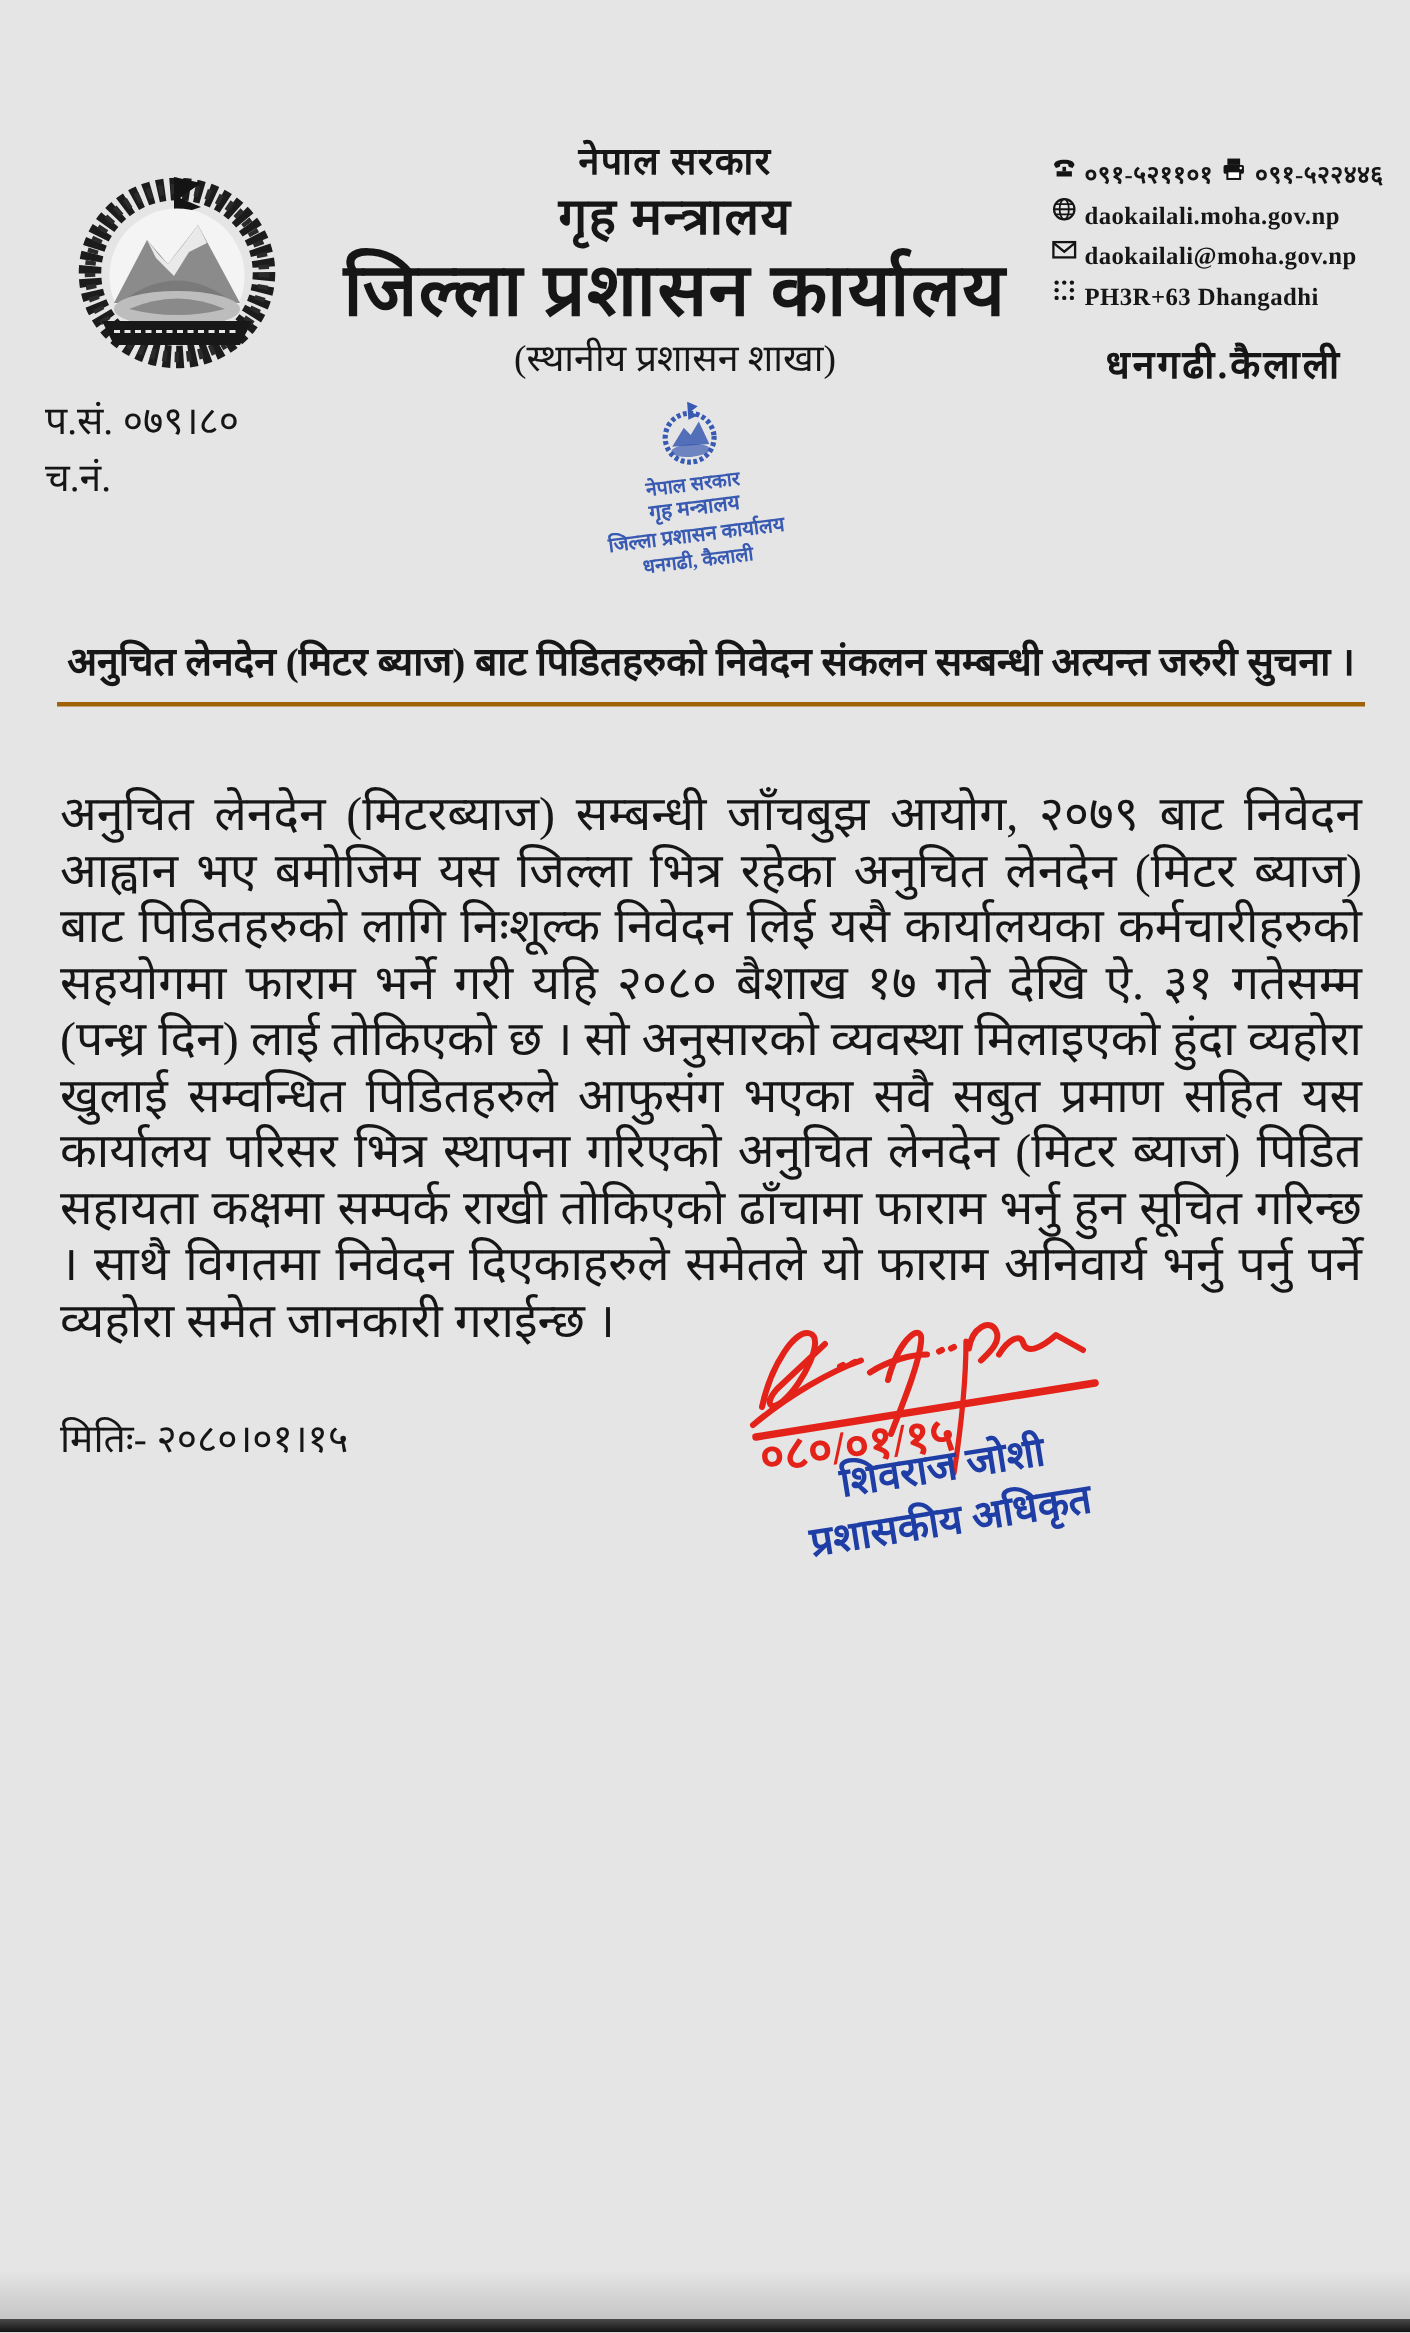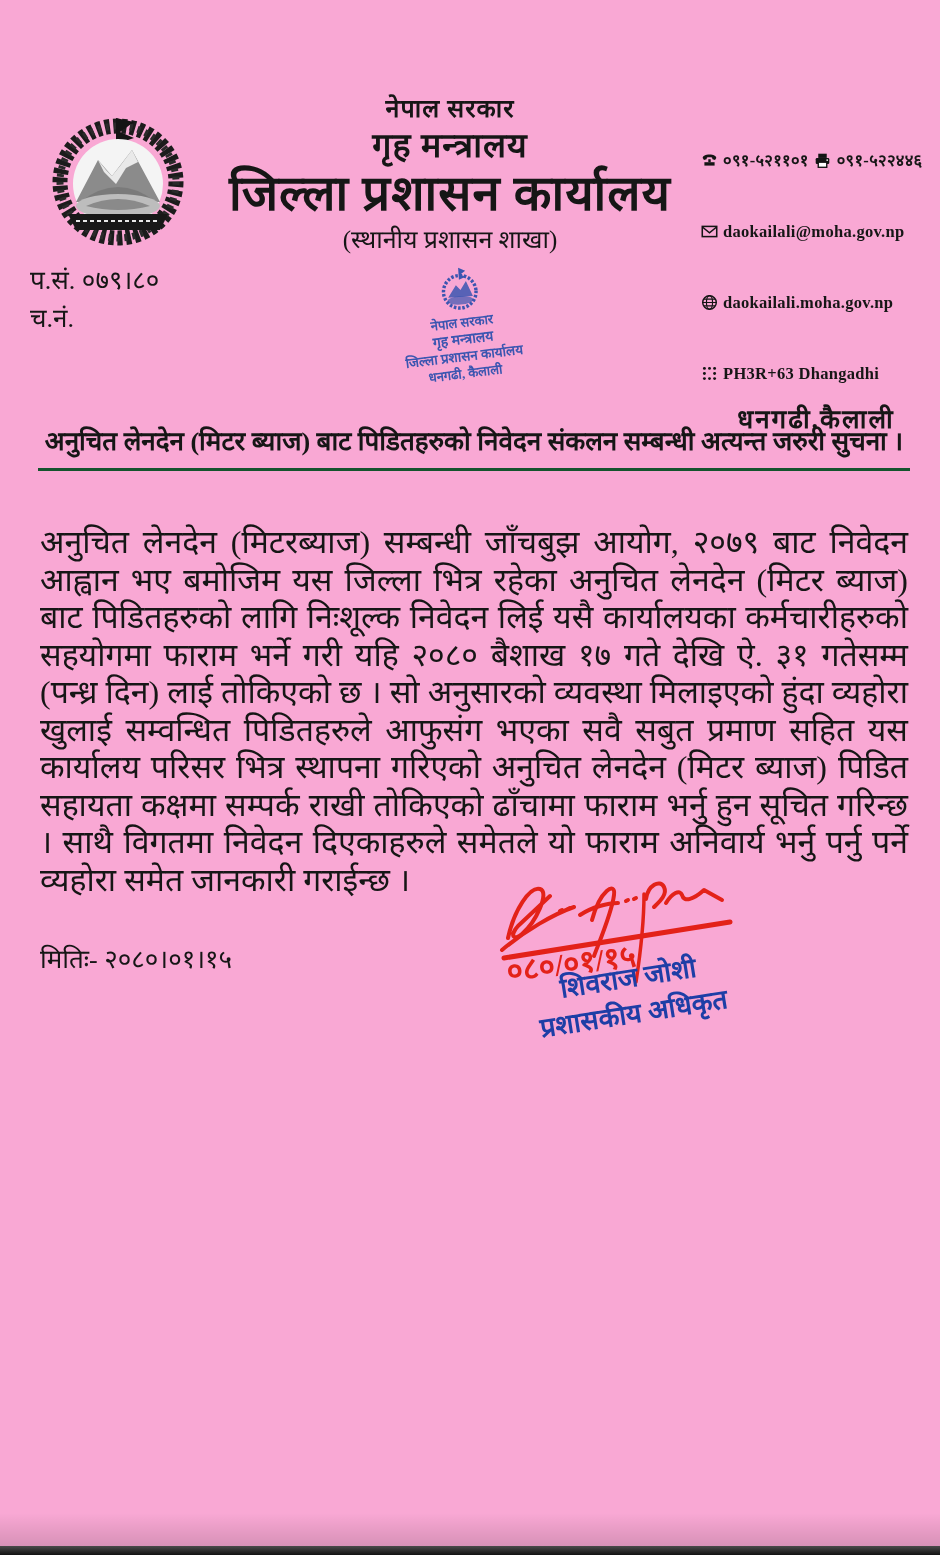--- a/index.html
+++ b/index.html
@@ -1,19 +1,19 @@
 <!DOCTYPE html>
 <html><head>
 <meta charset="utf-8">
 <style>
   html,body{margin:0;padding:0;background:#ffffff;}
   .page{
     position:relative;
     width:940px;height:1555px;
-    background:#f9a8d4;
+    background:#e5e5e5;
     overflow:hidden;
     font-family:"Liberation Serif","DejaVu Serif",serif;
     color:#161616;
   }
 
   
   .emblem{position:absolute;left:46px;top:110px;width:145px;height:140px;}
   .head-center{
     position:absolute;left:170px;top:96px;width:560px;
     text-align:center;line-height:1.05;
@@ -22,21 +22,21 @@
   .ministry-line{font-size:34px;font-weight:bold;margin-top:6px;letter-spacing:1px;}
   .office-line{font-size:49px;font-weight:bold;margin-top:4px;letter-spacing:1px;white-space:nowrap;}
   .branch-line{font-size:25px;margin-top:8px;}
 
   .contact{
     position:absolute;right:8px;top:103px;width:232px;
     font-family:"Liberation Serif","DejaVu Serif",serif;
     font-size:16.5px;font-weight:bold;letter-spacing:.3px;
     line-height:27px;white-space:nowrap;
   }
-  .c-line{display:flex;align-items:center;gap:5px;margin-top:44px;}
+  .c-line{display:flex;gap:5px;}
   .c-icon{display:inline-flex;width:18px;height:18px;flex:0 0 auto;align-items:center;justify-content:center;}
   .c-icon svg{width:17px;height:17px;}
   .city-line{font-size:26px;font-weight:bold;letter-spacing:2px;margin-top:19px;text-align:center;}
 
   .refs{position:absolute;left:30px;top:262px;font-size:26px;line-height:38px;}
 
   
   .round-stamp{
     position:absolute;left:372px;top:266px;width:180px;
     text-align:center;color:#2b4fae;
@@ -46,21 +46,21 @@
   .round-stamp .st-line{font-weight:bold;transform:rotate(-3deg);}
   .st1{font-size:13px;}
   .st2{font-size:14px;}
   .st3{font-size:13.5px;}
   .st4{font-size:13px;}
 
   
   .subject{
     position:absolute;left:38px;right:30px;top:422px;
     font-size:26px;font-weight:bold;text-align:center;
-    border-bottom:3px solid #14532d;padding-bottom:10px;white-space:nowrap;
+    border-bottom:3px solid #a16207;padding-bottom:10px;white-space:nowrap;
   }
 
   
   .body-block{
     position:absolute;left:40px;right:32px;top:524px;
     font-size:32px;line-height:37.5px;text-align:justify;
   }
   .body-block p{margin:0;}
   .ps-label{font-weight:bold;}
 
@@ -134,35 +134,35 @@
             <rect x="2" y="7" width="16" height="7" rx="1.5" fill="#141414"></rect>
             <rect x="5" y="12" width="10" height="6" fill="#fff" stroke="#141414" stroke-width="1.6"></rect>
             <circle cx="15.5" cy="9.5" r="1" fill="#fff"></circle>
           </svg>
       </span>
       <span>०९१-५२२४४६</span>
     </div>
     <div class="c-line">
       <span class="c-icon">
         <svg viewBox="0 0 20 20">
-            <rect x="1.5" y="4" width="17" height="12" fill="none" stroke="#141414" stroke-width="1.8"></rect>
-            <path d="M2,5 L10,11.5 L18,5" fill="none" stroke="#141414" stroke-width="1.8"></path>
-          </svg>
-      </span>
-      <span>daokailali@moha.gov.np</span>
-    </div>
-    <div class="c-line">
-      <span class="c-icon">
-        <svg viewBox="0 0 20 20">
             <circle cx="10" cy="10" r="8" fill="none" stroke="#141414" stroke-width="1.7"></circle>
             <ellipse cx="10" cy="10" rx="3.6" ry="8" fill="none" stroke="#141414" stroke-width="1.4"></ellipse>
             <path d="M2,10 h16 M3.2,6 h13.6 M3.2,14 h13.6" stroke="#141414" stroke-width="1.4"></path>
           </svg>
       </span>
       <span>daokailali.moha.gov.np</span>
+    </div>
+    <div class="c-line">
+      <span class="c-icon">
+        <svg viewBox="0 0 20 20">
+            <rect x="1.5" y="4" width="17" height="12" fill="none" stroke="#141414" stroke-width="1.8"></rect>
+            <path d="M2,5 L10,11.5 L18,5" fill="none" stroke="#141414" stroke-width="1.8"></path>
+          </svg>
+      </span>
+      <span>daokailali@moha.gov.np</span>
     </div>
     <div class="c-line">
       <span class="c-icon">
         <svg viewBox="0 0 20 20">
             <g fill="#141414">
               <circle cx="4" cy="4" r="1.7"></circle>
               <circle cx="10" cy="4" r="1.7"></circle>
               <circle cx="16" cy="4" r="1.7"></circle>
               <circle cx="4" cy="10" r="1.7"></circle>
               <circle cx="16" cy="10" r="1.7"></circle>

